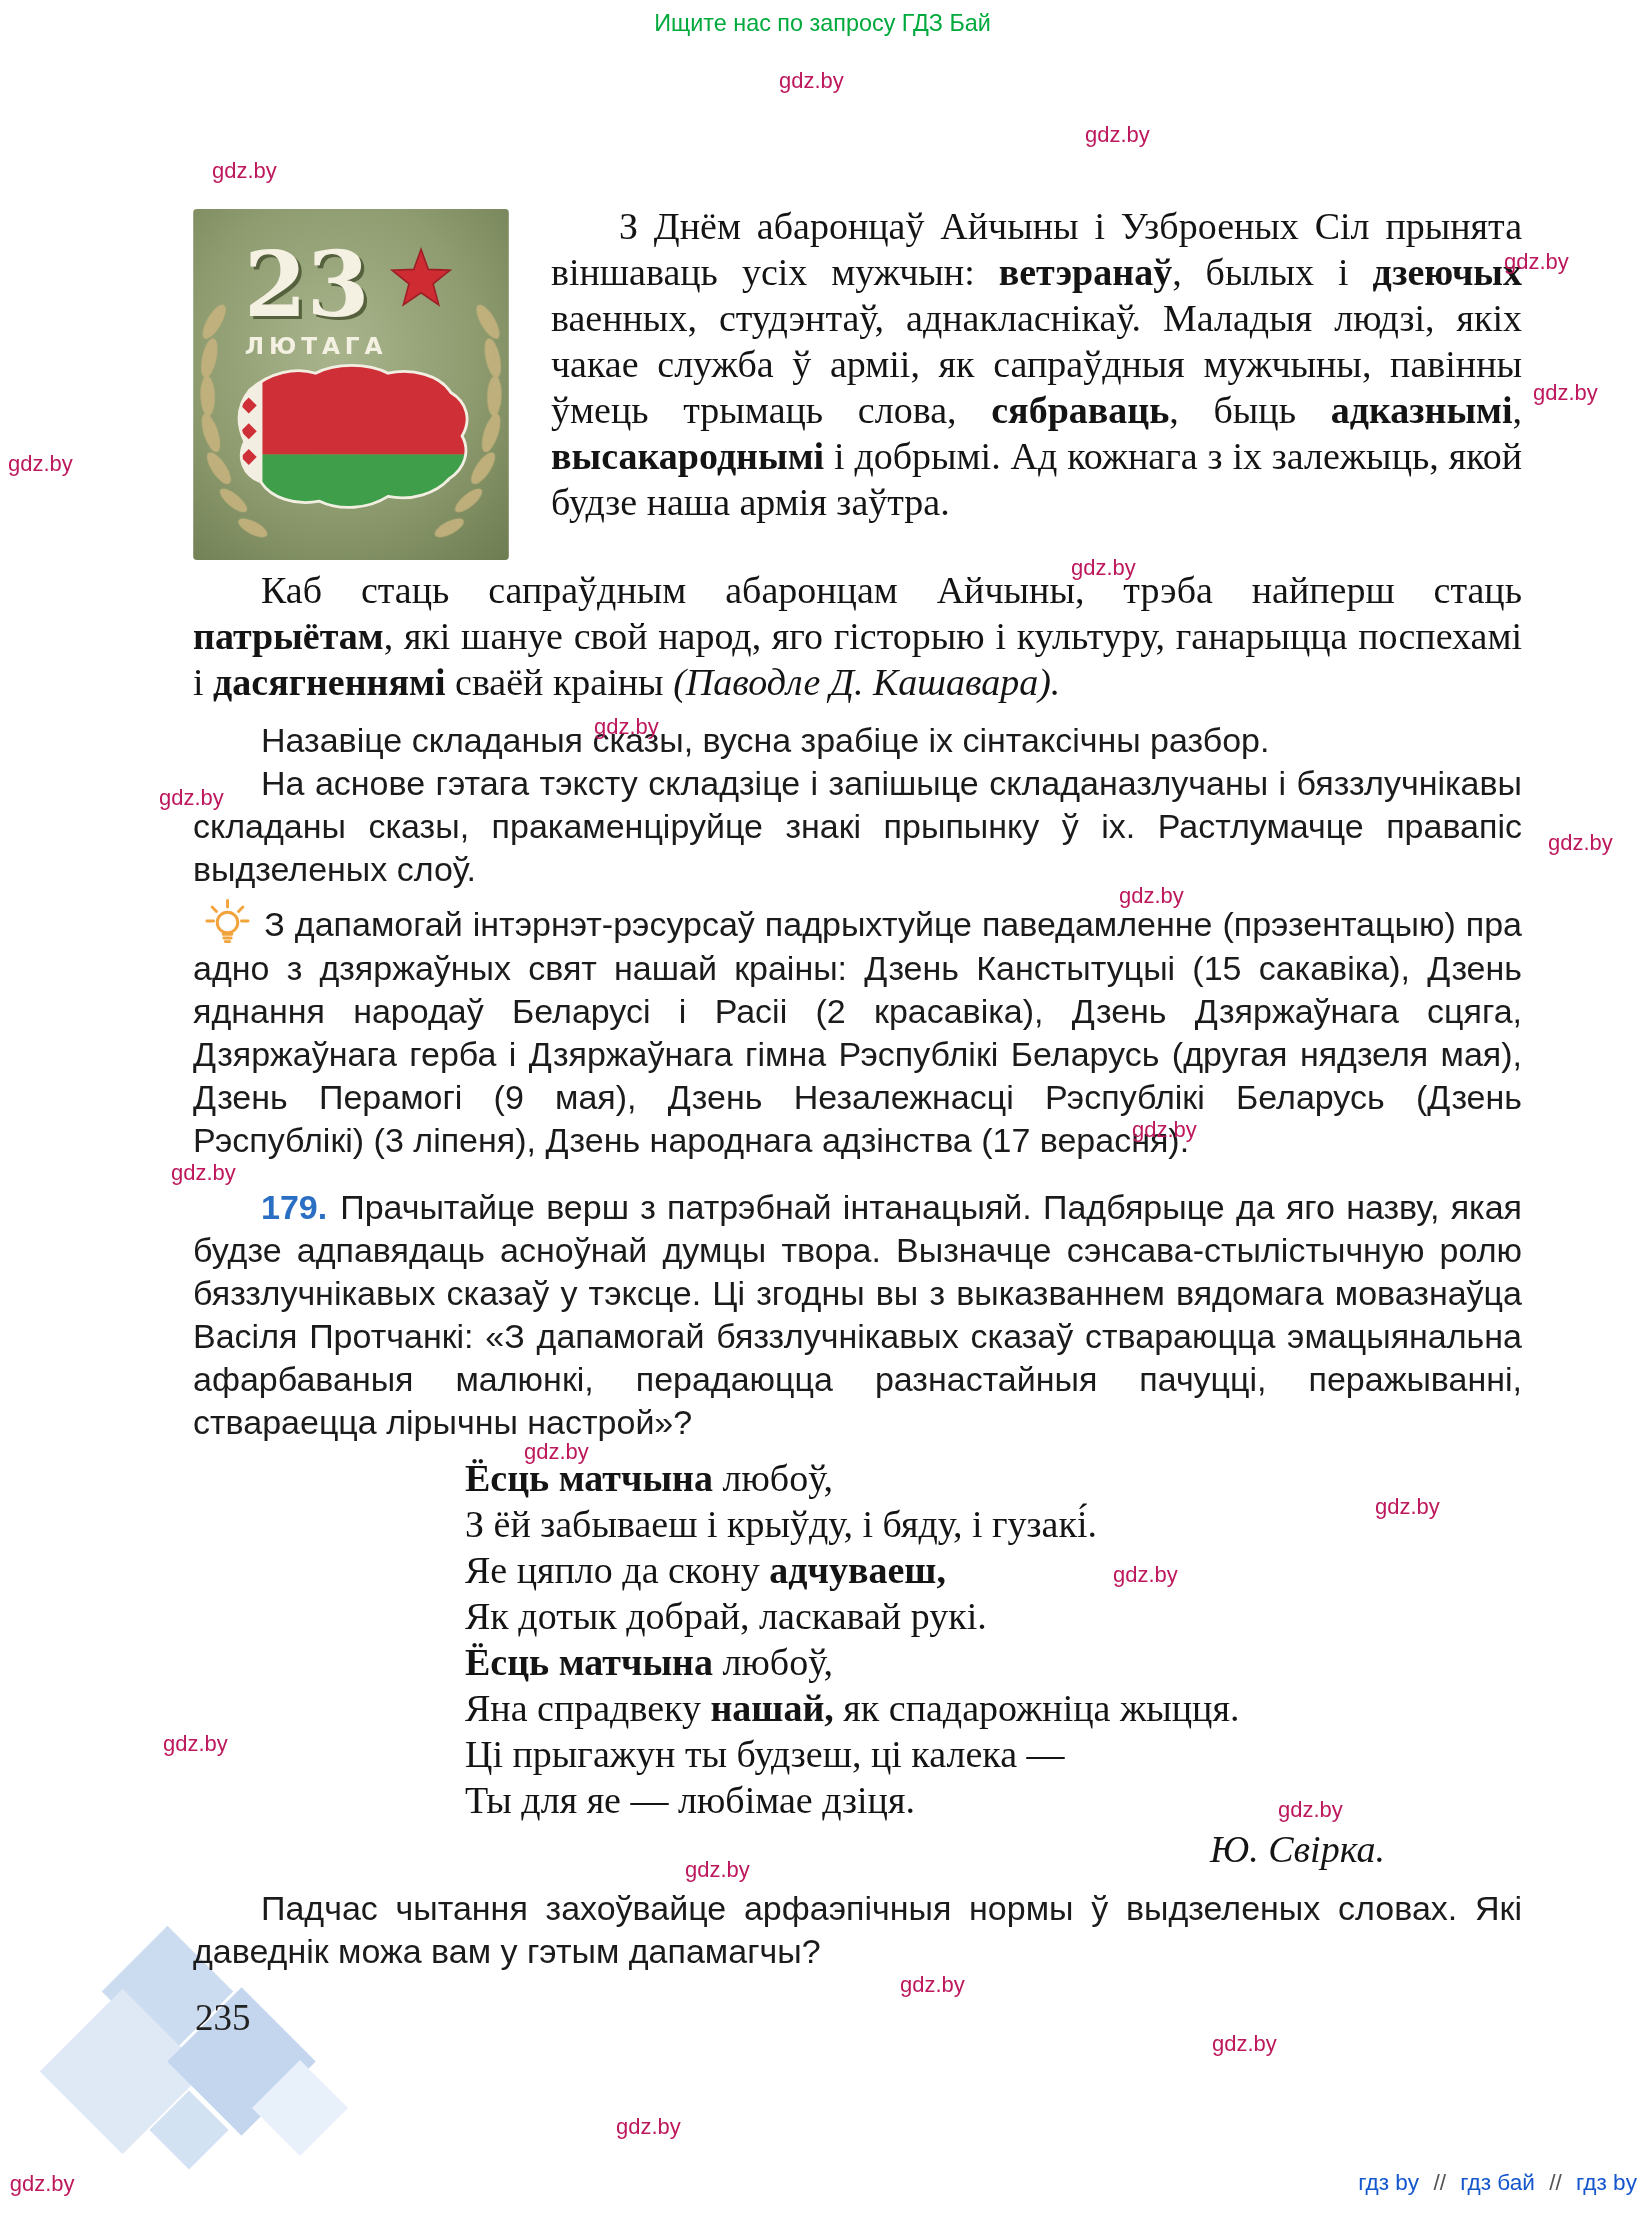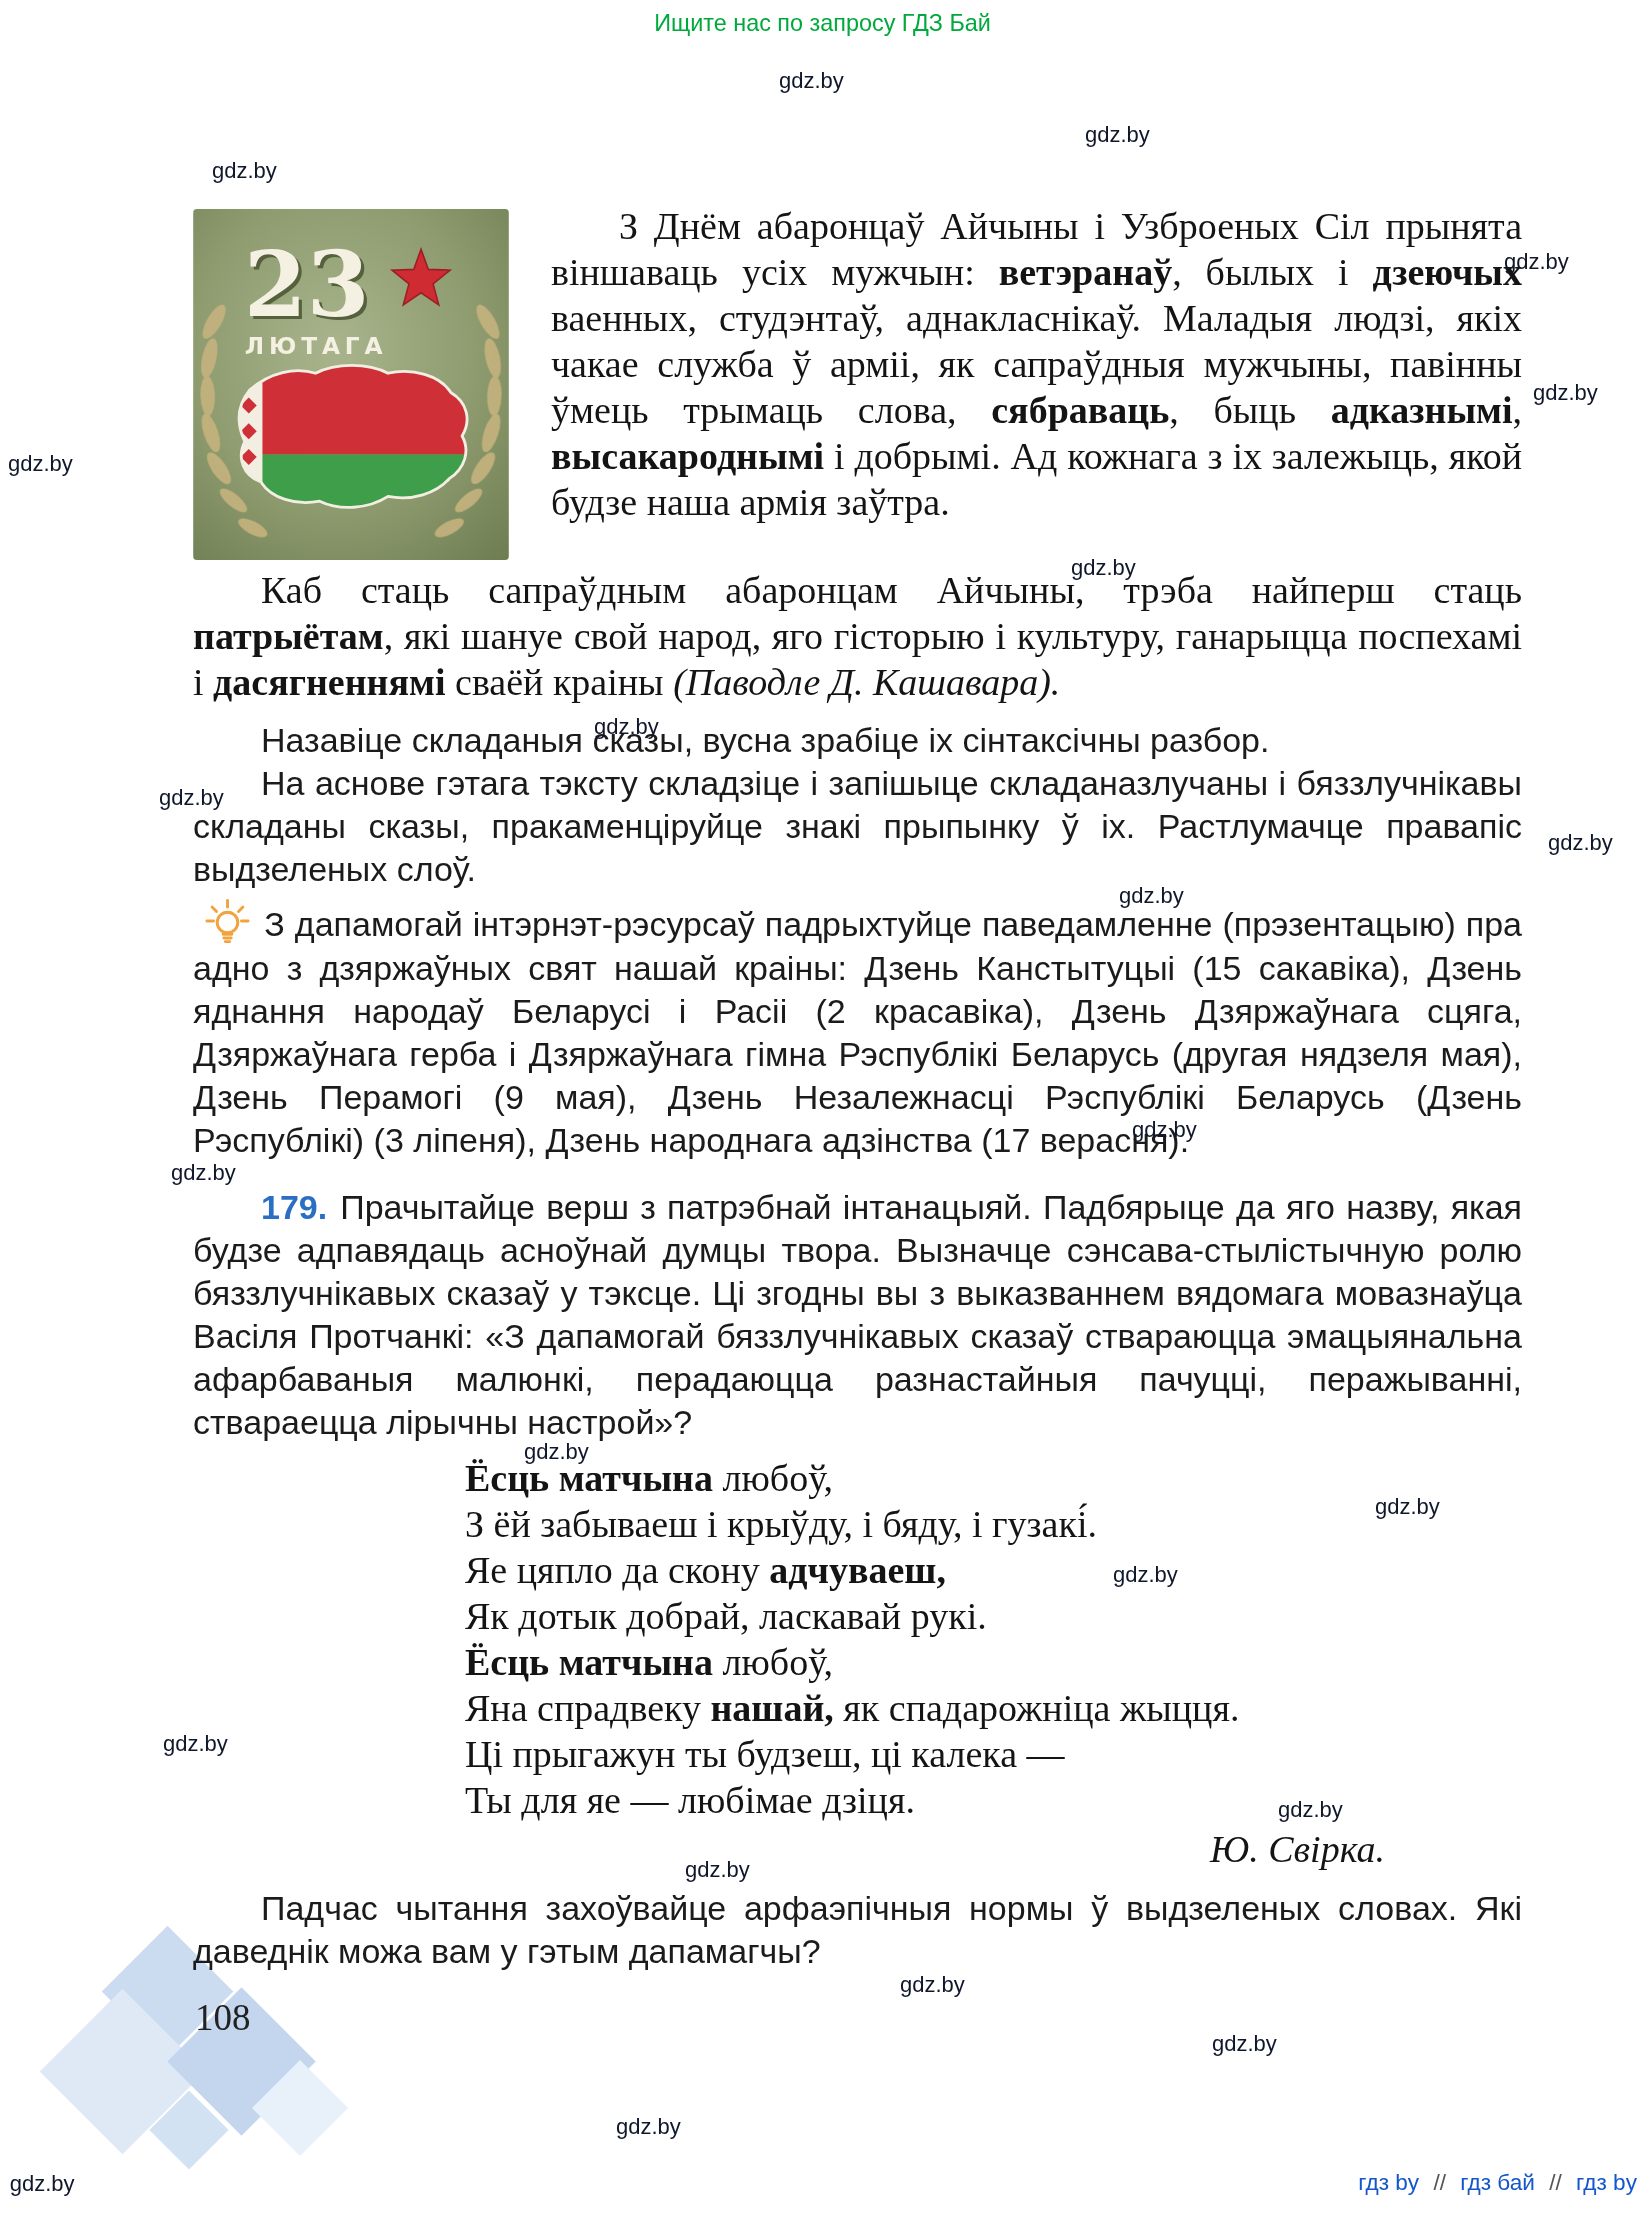--- a/index.html
+++ b/index.html
@@ -7,21 +7,21 @@
     width:1645px;height:2216px;position:relative;background:#ffffff;
     font-family:"Liberation Serif",serif;color:#151515;overflow:hidden;
   }
   .page{position:absolute;inset:0;}
   .top-note{
     position:absolute;top:9.7px;left:0;width:100%;text-align:center;
     font-family:"Liberation Sans",sans-serif;font-size:23.4px;font-weight:500;color:#00a93c;z-index:3;
   }
   .wm{
     position:absolute;font-family:"Liberation Sans",sans-serif;font-size:22px;
-    color:#0f172a;white-space:nowrap;z-index:3;
+    color:#be185d;white-space:nowrap;z-index:3;
   }
   .content{position:absolute;left:193px;top:203px;width:1329px;z-index:1;}
   .card{
     float:left;width:316px;height:351px;margin:6.4px 42px 6.4px 0;
     border-radius:4px;overflow:hidden;
   }
   .card svg{display:block;width:100%;height:100%}
   p{margin:0}
   .serif{font-size:38px;line-height:46px;text-align:justify;color:#141414}
   .indent{text-indent:68px}
@@ -166,21 +166,21 @@
       <div class="pline"><span>Яна спрадвеку </span><span class="b">нашай,</span><span> як спадарожніца жыцця.</span></div>
       <div class="pline"><span>Ці прыгажун ты будзеш, ці калека —</span></div>
       <div class="pline"><span>Ты для яе — любімае дзіця.</span></div>
       <div class="attribution">Ю. Свірка.</div>
     </div>
 
     <p class="sans indent closing">Падчас чытання захоўвайце арфаэпічныя нормы ў выдзеленых словах. Які даведнік можа вам у гэтым дапамагчы?</p>
 
   </div>
 
-  <div class="pagenum">108</div>
+  <div class="pagenum">235</div>
 
   <div class="footer">
     <a class="flink">гдз by</a>
     <span class="fsep">//</span>
     <a class="flink">гдз бай</a>
     <span class="fsep">//</span>
     <a class="flink">гдз by</a>
   </div>
 
 </div>

